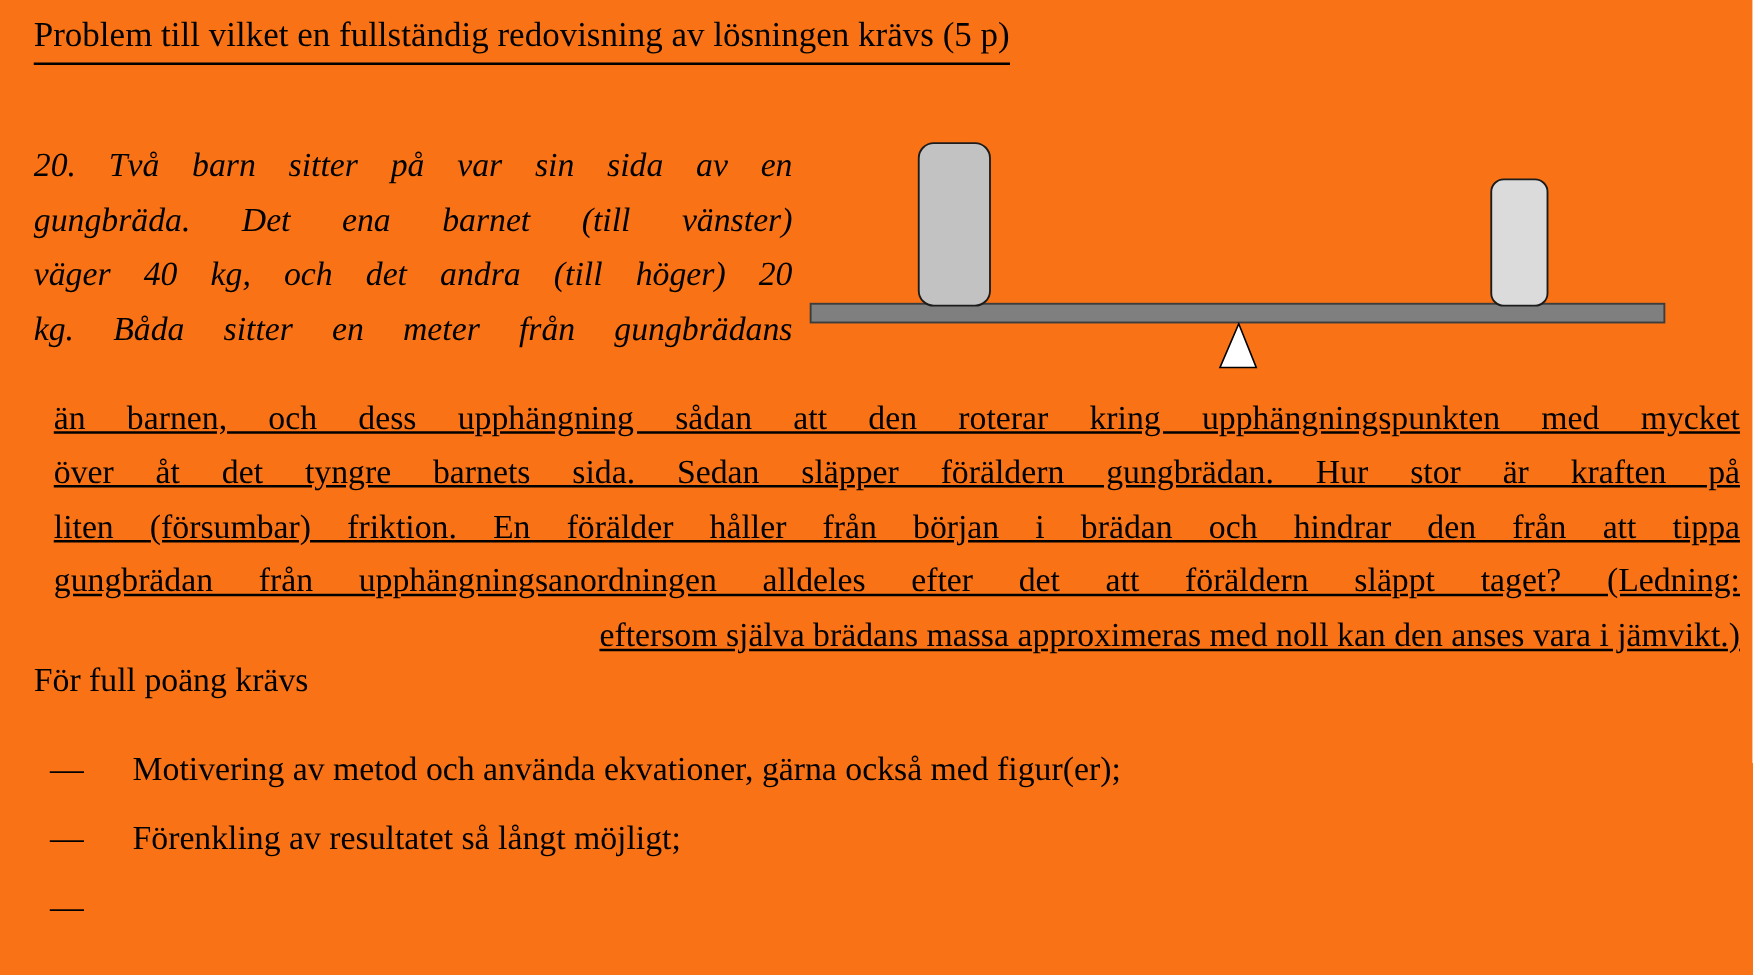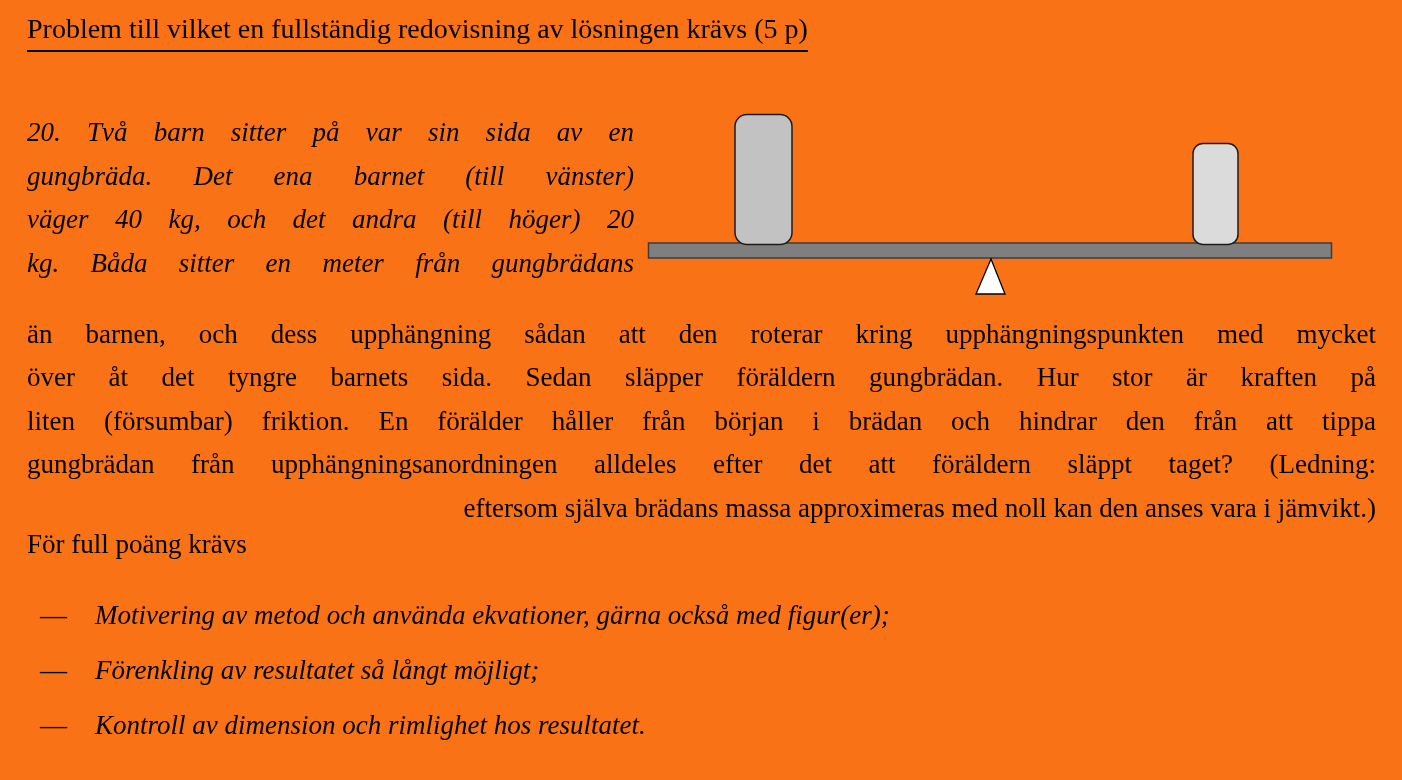--- a/index.html
+++ b/index.html
@@ -28,25 +28,26 @@
     position: absolute;
     left: 27px;
     top: 111px;
     width: 607px;
     font-size: 27px;
     line-height: 43.5px;
     font-style: italic;
   }
   .wide-col {
     position: absolute;
-    left: 27px;
+    left: 43px;
     top: 312.5px;
     width: 1349px;
     font-size: 27px;
     line-height: 43.5px;
+    text-decoration: underline;
   }
   .jline { text-align: justify; text-align-last: justify; }
   .plain { text-align: right; }
   .req-intro {
     position: absolute;
     left: 27px;
     top: 523px;
     font-size: 27px;
     line-height: 43.5px;
   }
@@ -56,21 +57,21 @@
     top: 594px;
     font-size: 27px;
   }
   .req-item {
     display: flex;
     align-items: flex-start;
     line-height: 43.5px;
     margin-bottom: 11.5px;
   }
   .req-marker { flex: 0 0 auto; }
-  .req-text { margin-left: 28px; font-style: italic; }
+  .req-text { margin-left: 39px; }
   .figure-wrap {
     position: absolute;
     left: 645px;
     top: 110px;
     width: 690px;
     height: 190px;
   }
   .figure-wrap svg { display: block; width: 690px; height: 190px; }
 </style>
 </head>
@@ -103,21 +104,20 @@
     <div class="req-item">
       <span class="req-marker">—</span>
       <span class="req-text">Motivering av metod och använda ekvationer, gärna också med figur(er);</span>
     </div>
     <div class="req-item">
       <span class="req-marker">—</span>
       <span class="req-text">Förenkling av resultatet så långt möjligt;</span>
     </div>
     <div class="req-item">
       <span class="req-marker">—</span>
-      <span class="req-text">Kontroll av dimension och rimlighet hos resultatet.</span>
     </div>
   </div>
 
   <div class="figure-wrap">
     <svg viewBox="0 0 690 190" xmlns="http://www.w3.org/2000/svg">
       <rect x="3.5" y="133" width="683" height="15" fill="#7f7f7f" stroke="#3c3c3c" stroke-width="1.5"></rect>
       <rect x="90" y="4.5" width="57" height="130" rx="12" ry="12" fill="#c2c2c2" stroke="#1c1c1c" stroke-width="1.5"></rect>
       <rect x="548" y="33.5" width="45" height="101" rx="10" ry="10" fill="#dbdbdb" stroke="#1c1c1c" stroke-width="1.5"></rect>
       <polygon points="346,149 331,184 360,184" fill="#ffffff" stroke="#000000" stroke-width="1.3"></polygon>
     </svg>

